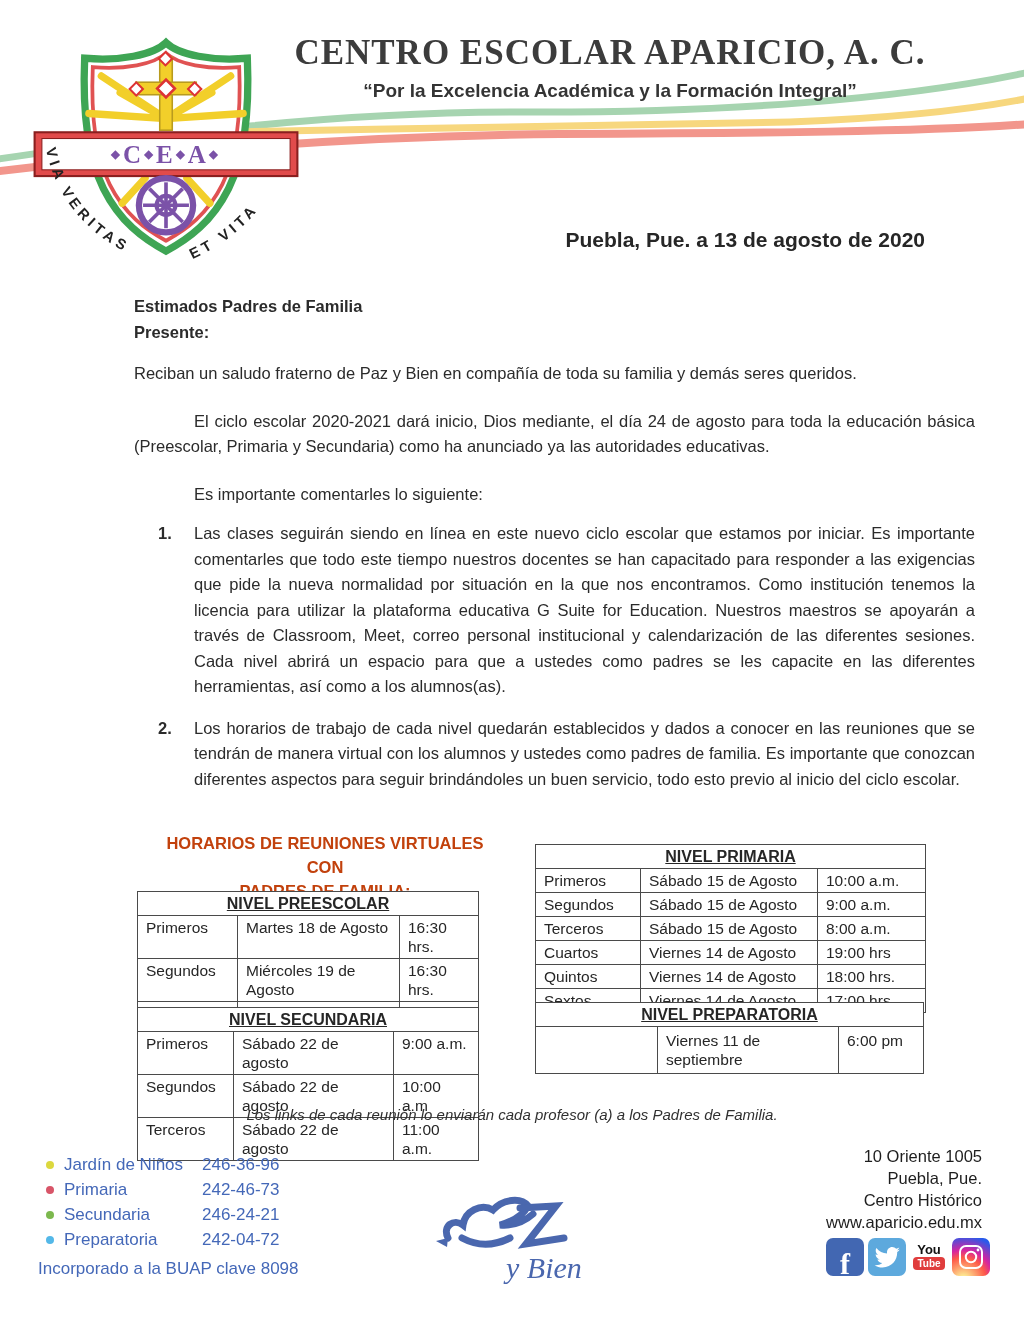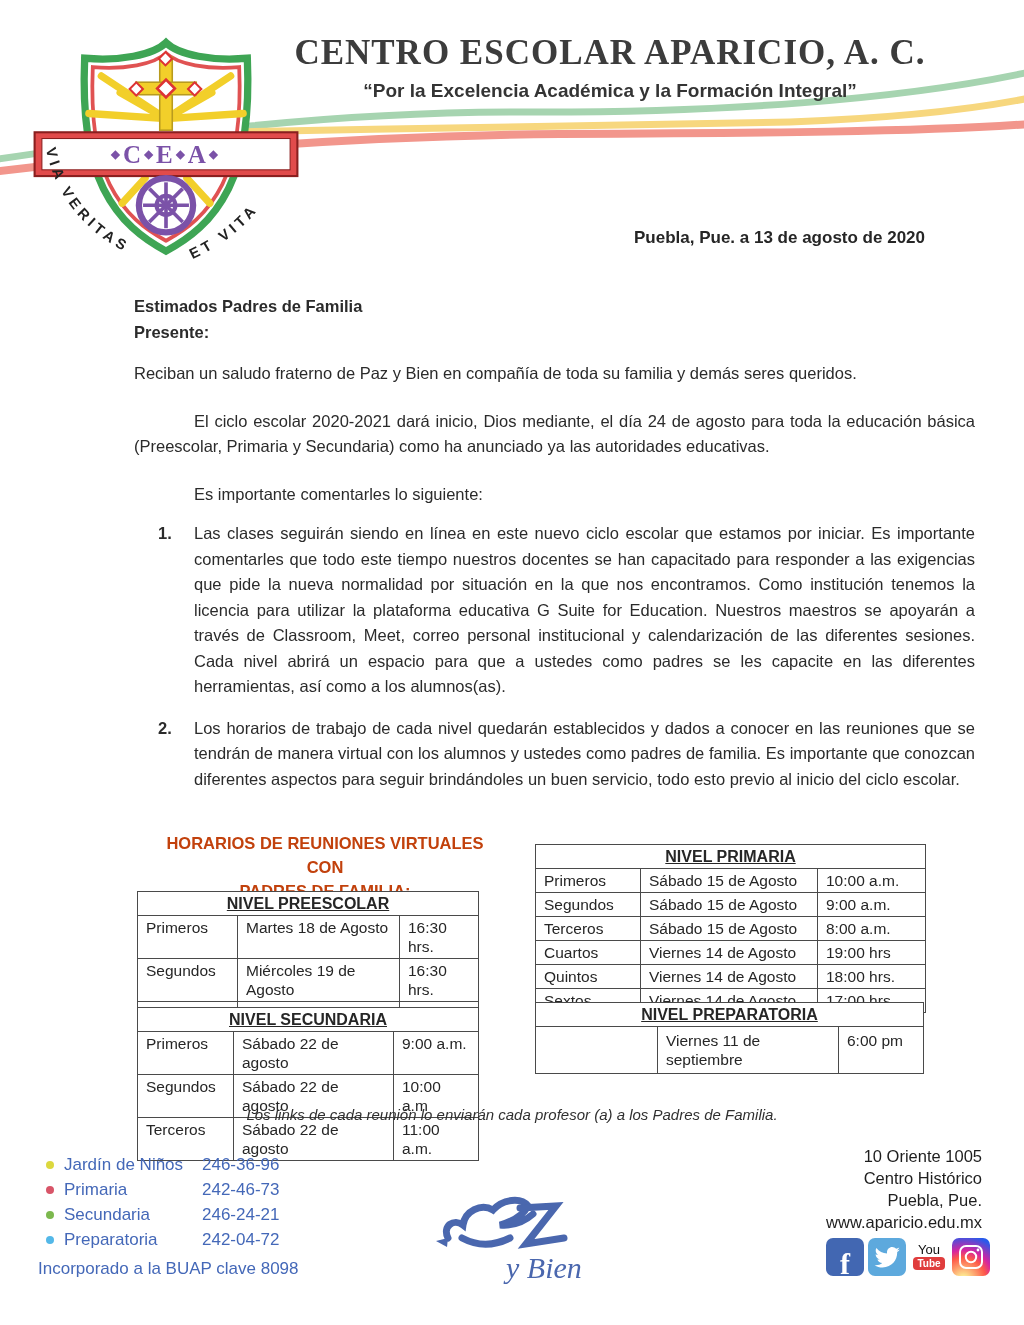--- a/index.html
+++ b/index.html
@@ -7,21 +7,21 @@
   .page { position:relative; width:1024px; height:1325px; background:#fff; overflow:hidden;
           font-family:"Liberation Sans", sans-serif; color:#2d2d2d; }
 
   
   .ribbons { position:absolute; left:0; top:0; width:1024px; height:280px; z-index:1; }
   .logo { position:absolute; left:20px; top:30px; width:292px; height:240px; z-index:2; }
   .head-text { position:absolute; left:255px; top:33px; width:710px; text-align:center; z-index:3; }
   .school-name { font-family:"Liberation Serif", serif; font-weight:bold; font-size:35px;
                  color:#3c3c3c; letter-spacing:1px; white-space:nowrap; }
   .motto { margin-top:7px; font-size:19px; font-weight:bold; color:#343434;text-align:center; }
-  .date-line { position:absolute; right:99px; top:228px; font-size:17px; font-weight:bold; color:#262626; z-index:3; }
+  .date-line { position:absolute; right:99px; top:228px; font-size:21px; font-weight:bold; color:#262626; z-index:3; }
 
   
   .letter { position:absolute; left:90px; top:294px; width:841px; font-size:16.5px;
             line-height:25.5px; color:#2b2b2b;margin-left:44px; }
   .salut { font-weight:bold; }
   .p1 { margin-top:16px; }
   .p2 { margin-top:22px; text-indent:60px; text-align:justify; }
   .p3 { margin-top:22px; text-indent:60px; }
   .num-list { margin-top:14px; }
   .num-item { position:relative; padding-left:60px; text-align:justify; }
@@ -55,21 +55,21 @@
 
   .address { position:absolute; right:42px; top:1145px; width:260px; text-align:right;
              font-size:16.5px; line-height:22px; color:#1e1e1e; }
   .social { position:absolute; right:34px; top:1238px; display:flex; gap:4px; }
   .sicon { width:38px; height:38px; border-radius:7px; position:relative; overflow:hidden; }
   .sicon.fb { display:flex; align-items:flex-end; justify-content:center; }
   .sicon.fb span { color:#fff; font-family:"Liberation Serif", serif; font-weight:bold;
                    font-size:30px; line-height:30px; margin-bottom:-3px; }
   .sicon.tw { display:flex; align-items:center; justify-content:center; }
   .sicon.yt { background:#fff; display:flex; flex-direction:column; align-items:center; justify-content:center; }
-  .yt-you { font-weight:normal; font-size:13px; line-height:12px; color:#111; letter-spacing:0; }
+  .yt-you { font-weight:bold; font-size:13px; line-height:12px; color:#111; letter-spacing:0; }
   .yt-tube { margin-top:1px; background:#e03d3d; color:#fff; font-weight:bold; font-size:10px;
              line-height:13px; padding:0 4px; border-radius:4px; }
   .sicon.ig { display:flex; align-items:center; justify-content:center;
               background:radial-gradient(circle at 30% 110%, #fdf497 5%, #fd5949 45%, #d6249f 60%, #285AEB 90%); }
 </style>
 </head>
 <body>
 
 <div class="page">
 
@@ -316,22 +316,22 @@
       <path d="M16 58 C10 46 22 38 31 45 C33 31 49 23 61 30 C71 19 89 17 96 26 C91 36 78 42 68 45 C80 46 92 42 101 34"></path>
       <path d="M30 58 C45 66 62 66 78 58"></path>
       <path d="M88 28 L124 26 L94 64 L132 58"></path>
     </g>
     <path d="M16 58 L4 61 L15 67 Z" fill="#4a67ae"></path>
     <text x="74" y="98" font-family="Liberation Serif, serif" font-style="italic" font-size="30" fill="#4a67ae">y Bien</text>
   </svg>
 
   <div class="address">
     <div>10 Oriente 1005</div>
+    <div>Puebla, Pue.</div>
     <div>Centro Histórico</div>
-    <div>Puebla, Pue.</div>
     <div>www.aparicio.edu.mx</div>
   </div>
 
   <div class="social">
     <div class="sicon fb" style="background: rgb(66, 103, 178);">
         <span>f</span>
       </div>
     <div class="sicon tw" style="background: rgb(93, 169, 221);">
       <svg width="28" height="24" viewBox="0 0 28 24">
         <path fill="#ffffff" d="M27 4.6c-.9.4-1.9.7-2.9.8 1-.6 1.8-1.6 2.2-2.8-1 .6-2.1 1-3.2 1.2C22.1 2.7 20.7 2 19.2 2c-2.9 0-5.2 2.3-5.2 5.2 0 .4 0 .8.1 1.2-4.3-.2-8.2-2.3-10.7-5.5-.5.8-.7 1.6-.7 2.6 0 1.8.9 3.4 2.3 4.3-.9 0-1.7-.3-2.4-.6v.1c0 2.5 1.8 4.6 4.2 5.1-.4.1-.9.2-1.4.2-.3 0-.7 0-1-.1.7 2.1 2.6 3.6 4.9 3.6-1.8 1.4-4 2.2-6.5 2.2-.4 0-.8 0-1.2-.1 2.3 1.5 5 2.3 7.9 2.3 9.5 0 14.7-7.9 14.7-14.7v-.7c1-.7 1.9-1.6 2.6-2.7z"></path>

